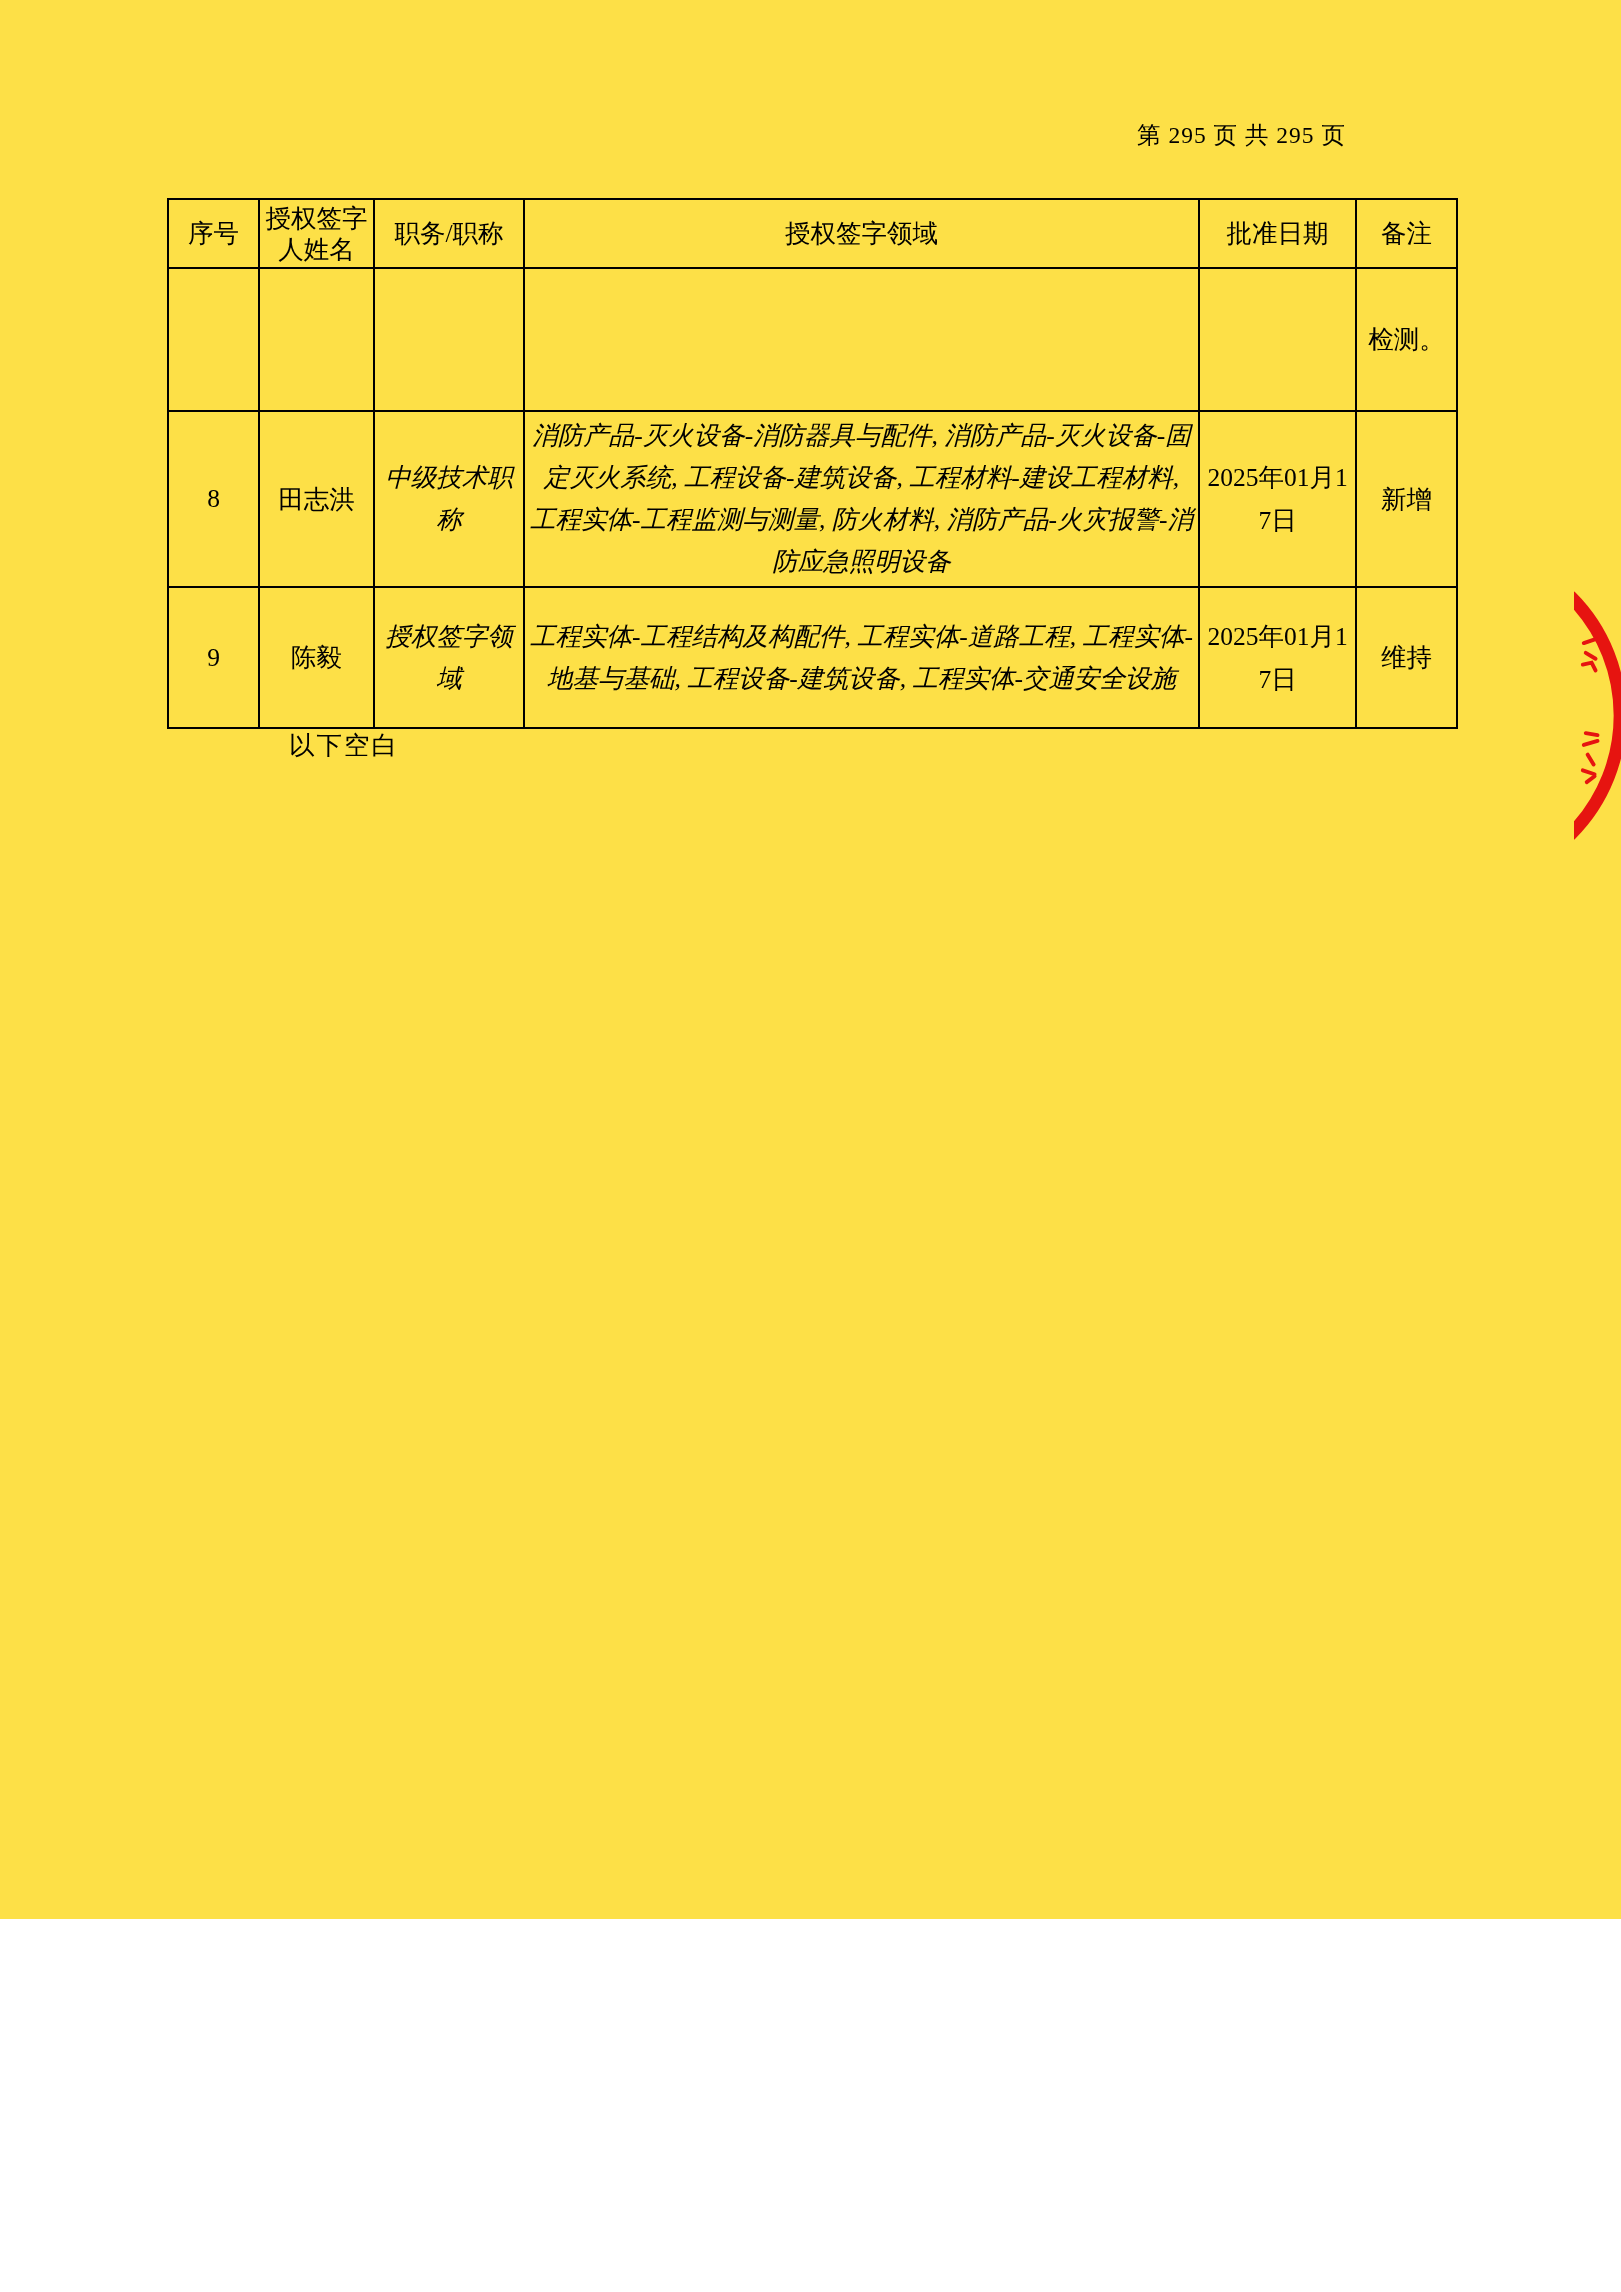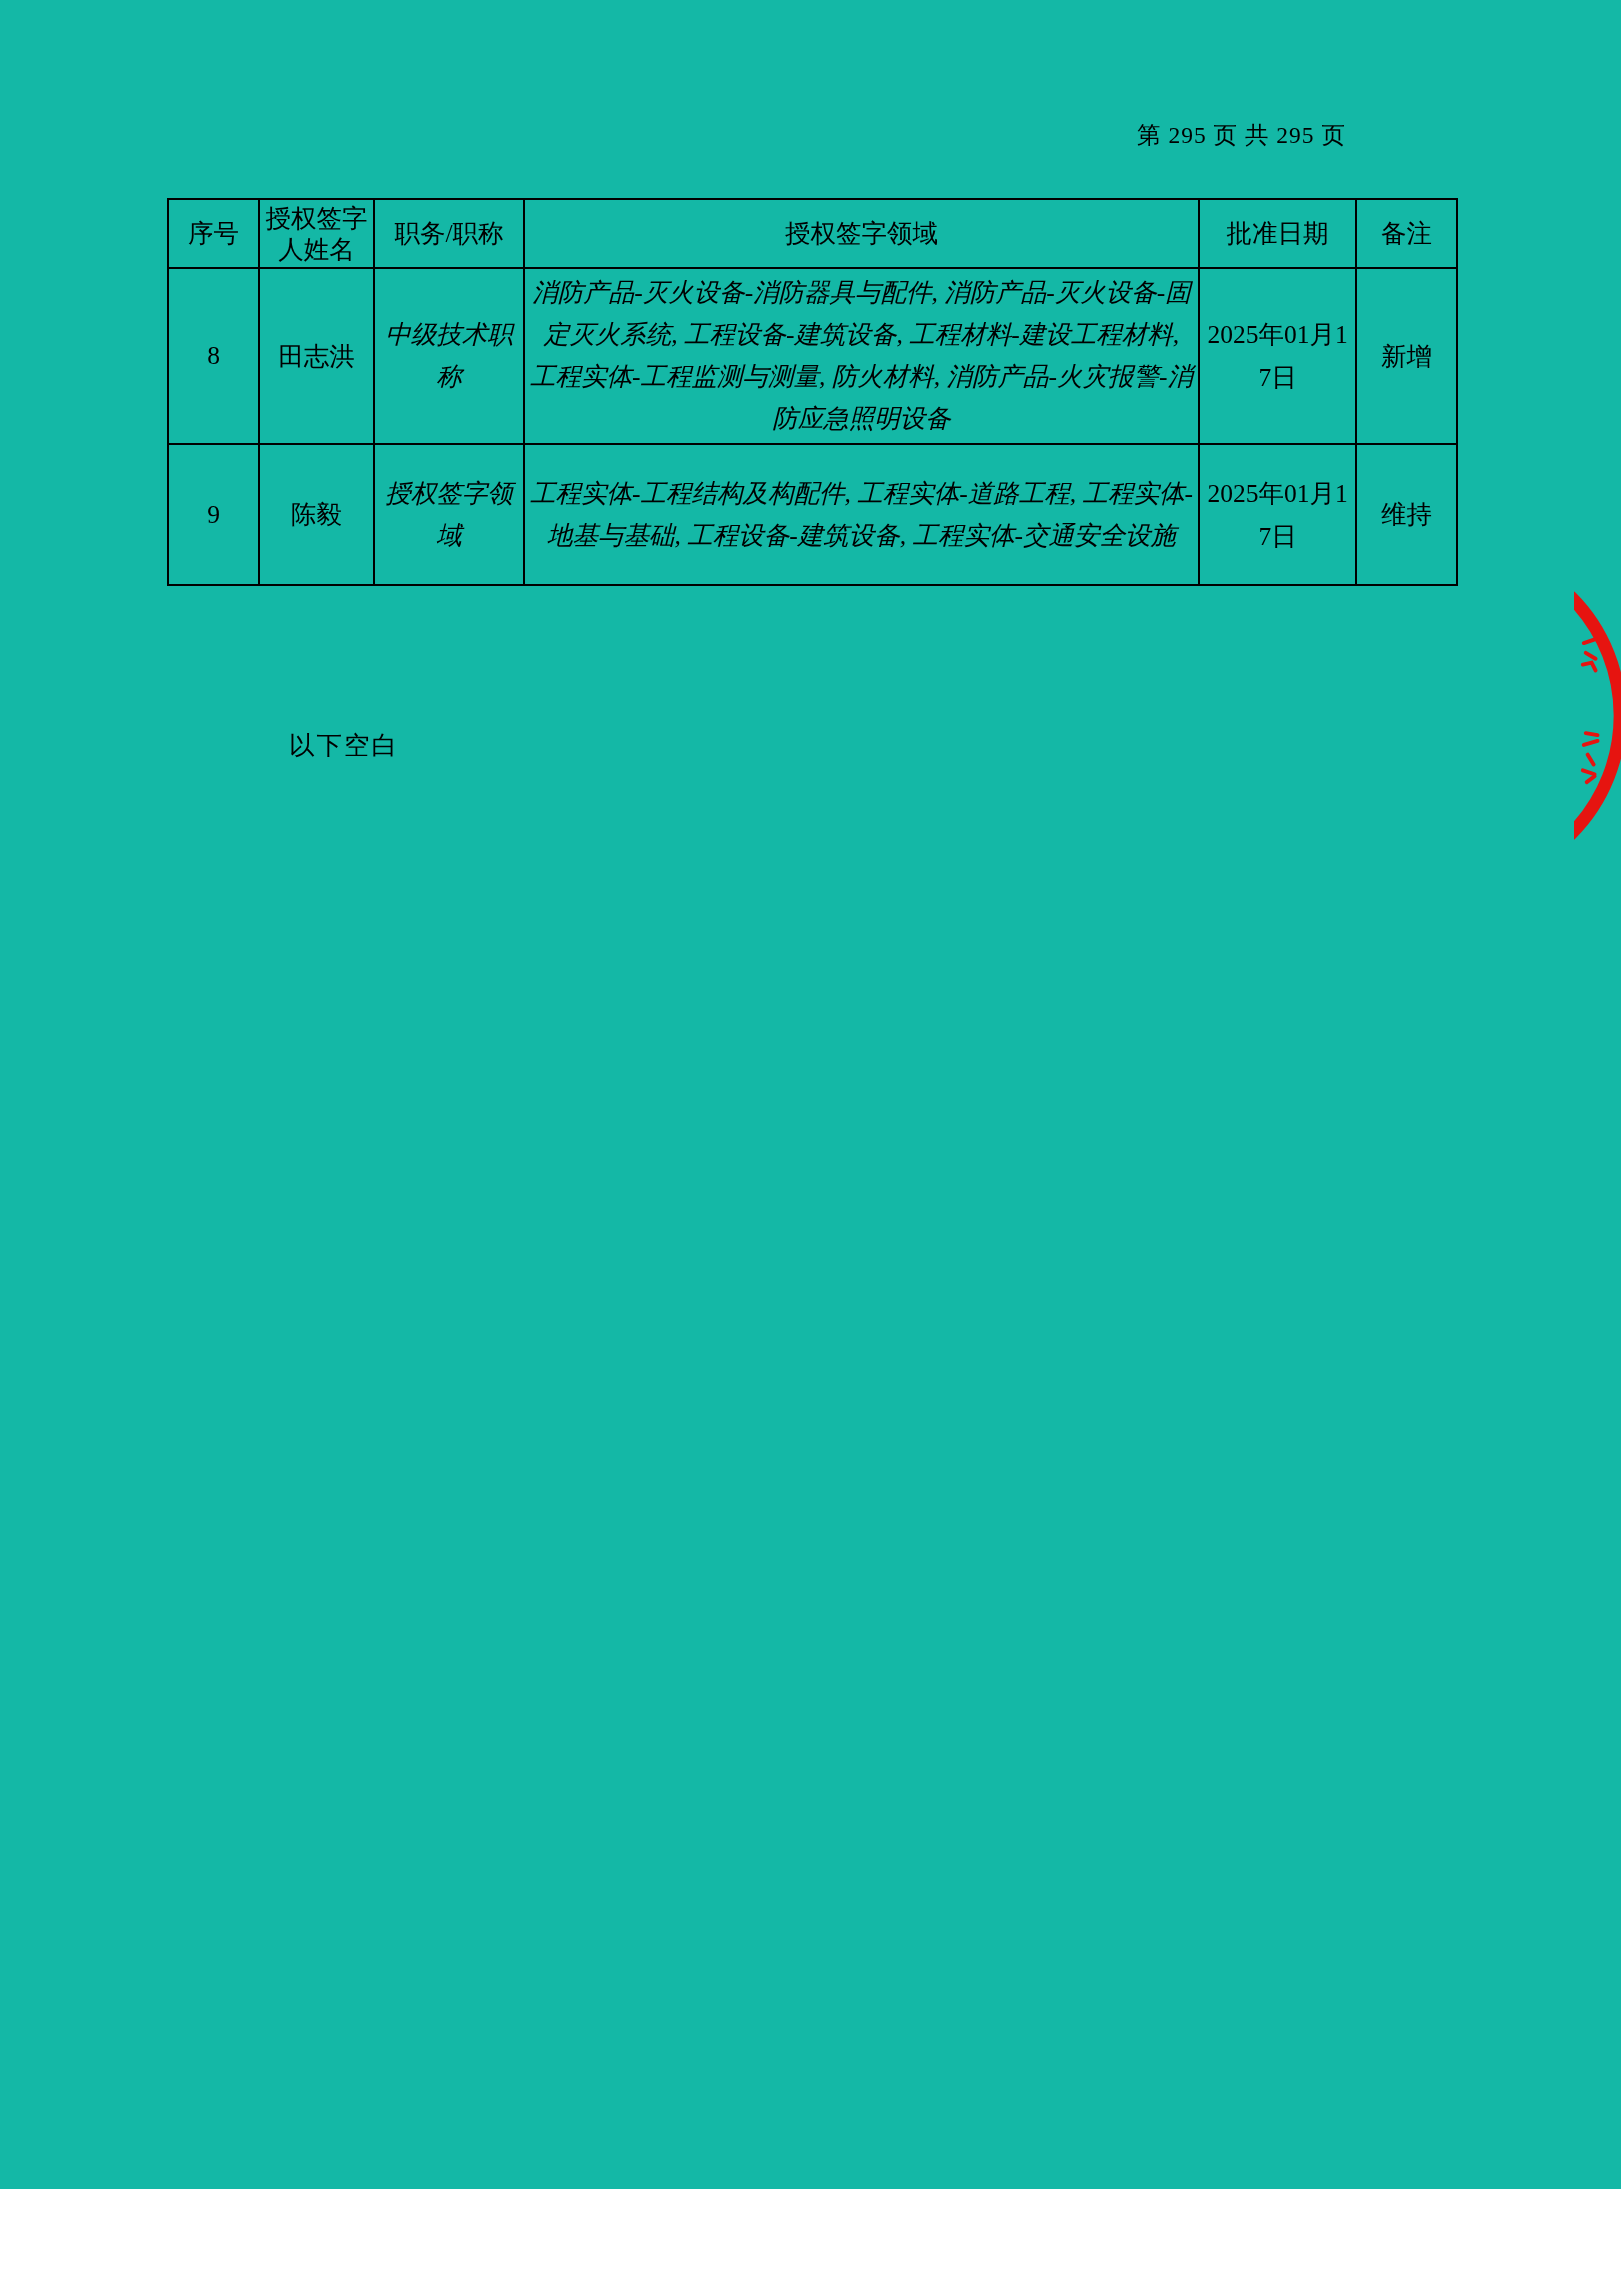--- a/index.html
+++ b/index.html
@@ -5,22 +5,22 @@
   html, body {
     margin: 0;
     padding: 0;
     background: #ffffff;
     font-family: "Liberation Serif", "DejaVu Serif", serif;
     color: #000000;
   }
   .page {
     position: relative;
     width: 1621px;
-    height: 2189px;
-    background: #14b8a6;
+    height: 1919px;
+    background: #fde047;
     overflow: hidden;
   }
   .page-indicator {
     position: absolute;
     top: 122px;
     left: 1137px;
     width: 240px;
     font-size: 23.5px;
     line-height: 27.4px;
     white-space: nowrap;
@@ -91,20 +91,28 @@
     <tbody>
       <tr class="header-row">
         <th>序号</th>
         <th>授权签字人姓名</th>
         <th>职务/职称</th>
         <th>授权签字领域</th>
         <th>批准日期</th>
         <th>备注</th>
       </tr>
 
+      <tr class="cont-row">
+        <td></td>
+        <td></td>
+        <td></td>
+        <td class="scope-cell"></td>
+        <td></td>
+        <td class="vtop">检测。</td>
+      </tr>
 
       <tr class="row-8">
         <td>8</td>
         <td>田志洪</td>
         <td class="title-cell">中级技术职称</td>
         <td class="scope-cell">消防产品-灭火设备-消防器具与配件, 消防产品-灭火设备-固定灭火系统, 工程设备-建筑设备, 工程材料-建设工程材料, 工程实体-工程监测与测量, 防火材料, 消防产品-火灾报警-消防应急照明设备</td>
         <td class="date-cell">2025年01月17日</td>
         <td>新增</td>
       </tr>
 

